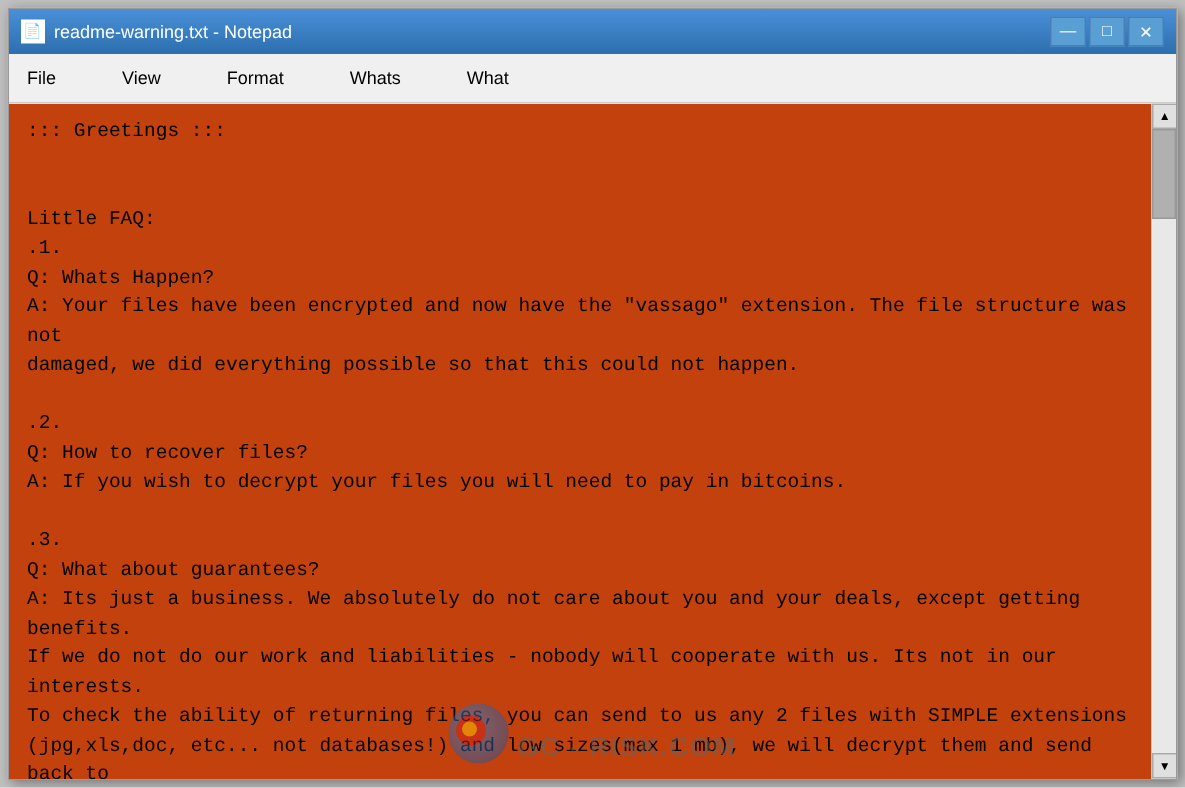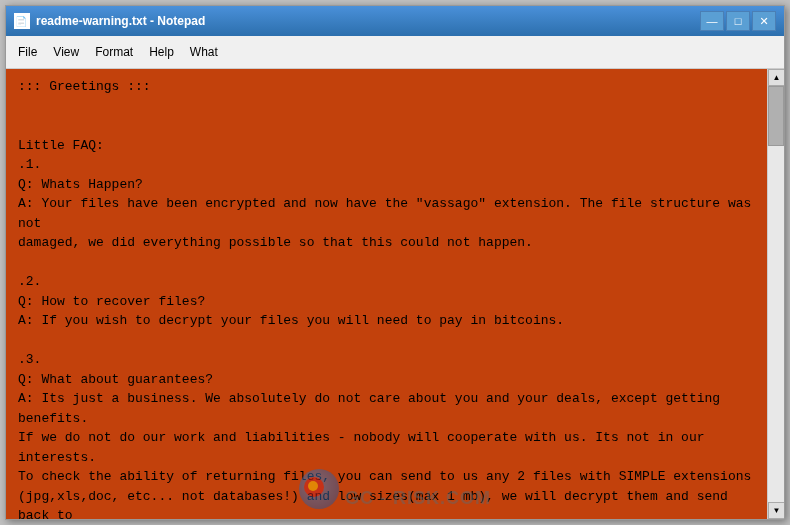--- a/index.html
+++ b/index.html
@@ -51,21 +51,21 @@
       background: #fff;
       display: flex;
       align-items: center;
       justify-content: center;
       font-size: 10px;
     }
 
     .title-bar-text {
       color: white;
       font-size: 12px;
-      font-weight: bold;
+      font-weight: normal;
     }
 
     .title-bar-controls {
       display: flex;
       gap: 2px;
     }
 
     .title-btn {
       width: 24px;
       height: 20px;
@@ -81,20 +81,21 @@
     }
 
     .menu-bar {
       background: #f0f0f0;
       height: 22px;
       display: flex;
       align-items: center;
       border-bottom: 1px solid #ccc;
       padding: 16px 4px;
       flex-shrink: 0;
+      gap: 28px;
     }
 
     .menu-item {
       padding: 2px 8px;
       font-size: 12px;
       color: #000;
       cursor: pointer;
     }
 
     .content-area {
@@ -223,21 +224,21 @@
       <button class="title-btn minimize">—</button>
       <button class="title-btn maximize">□</button>
       <button class="title-btn close">✕</button>
     </div>
   </div>
 
   <div class="menu-bar">
     <span class="menu-item">File</span>
     <span class="menu-item">View</span>
     <span class="menu-item">Format</span>
-    <span class="menu-item">Help</span>
+    <span class="menu-item">Whats</span>
     <span class="menu-item">What</span>
   </div>
 
   <div class="content-area">
     <div class="text-content">::: Greetings :::
 
 
 Little FAQ:
 .1.
 Q: Whats Happen?

